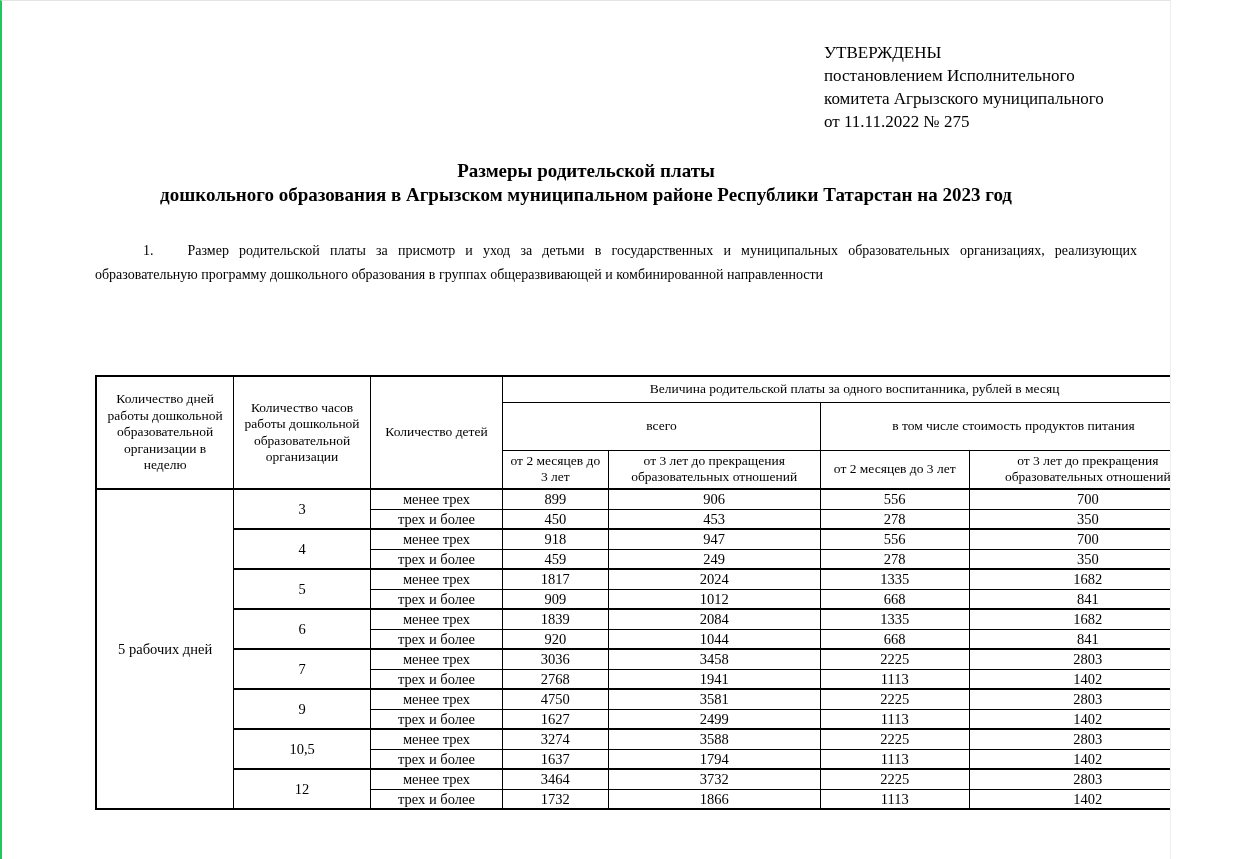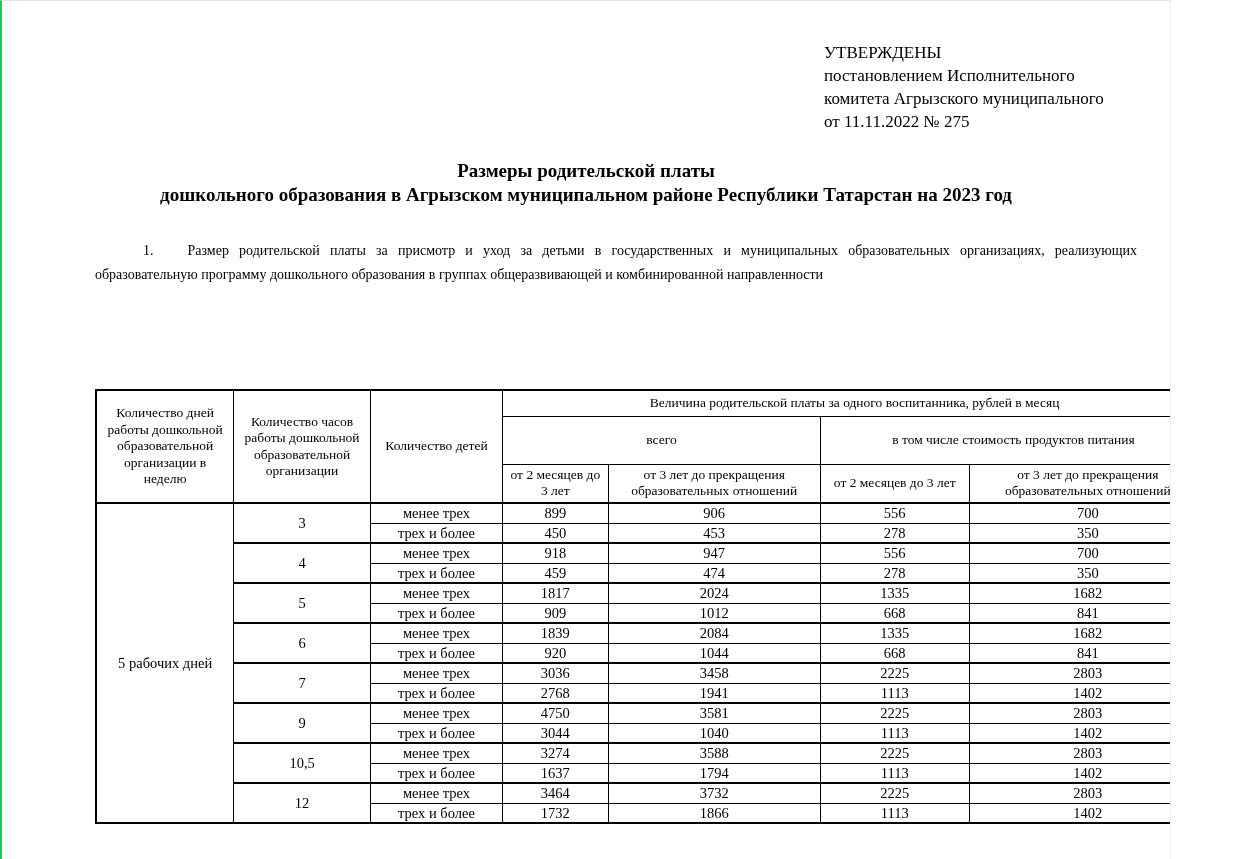--- a/index.html
+++ b/index.html
@@ -35,21 +35,21 @@
     margin: 32px 33px 0 93px;
     font-size: 14px;
     line-height: 23.5px;
     text-align: justify;
     text-indent: 48px;
   }
   .para-num { padding-right: 34px; }
   .rates-table-wrap {
     position: absolute;
     left: 93px;
-    top: 388px;
+    top: 374px;
     width: 1113px;
   }
   table.rates {
     width: 100%;
     border-collapse: collapse;
     table-layout: fixed;
   }
   table.rates th, table.rates td {
     border: 1px solid #000000;
     text-align: center;
@@ -145,21 +145,21 @@
             <td class="cell-hours" rowspan="2">4</td>
             <td>менее трех</td>
             <td>918</td>
             <td>947</td>
             <td>556</td>
             <td>700</td>
           </tr>
           <tr>
             <td>трех и более</td>
             <td>459</td>
-            <td>474</td>
+            <td>249</td>
             <td>278</td>
             <td>350</td>
           </tr>
           <tr class="group-start">
             <td class="cell-hours" rowspan="2">5</td>
             <td>менее трех</td>
             <td>1817</td>
             <td>2024</td>
             <td>1335</td>
             <td>1682</td>
@@ -204,22 +204,22 @@
           <tr class="group-start">
             <td class="cell-hours" rowspan="2">9</td>
             <td>менее трех</td>
             <td>4750</td>
             <td>3581</td>
             <td>2225</td>
             <td>2803</td>
           </tr>
           <tr>
             <td>трех и более</td>
-            <td>3044</td>
-            <td>1040</td>
+            <td>1627</td>
+            <td>2499</td>
             <td>1113</td>
             <td>1402</td>
           </tr>
           <tr class="group-start">
             <td class="cell-hours" rowspan="2">10,5</td>
             <td>менее трех</td>
             <td>3274</td>
             <td>3588</td>
             <td>2225</td>
             <td>2803</td>

